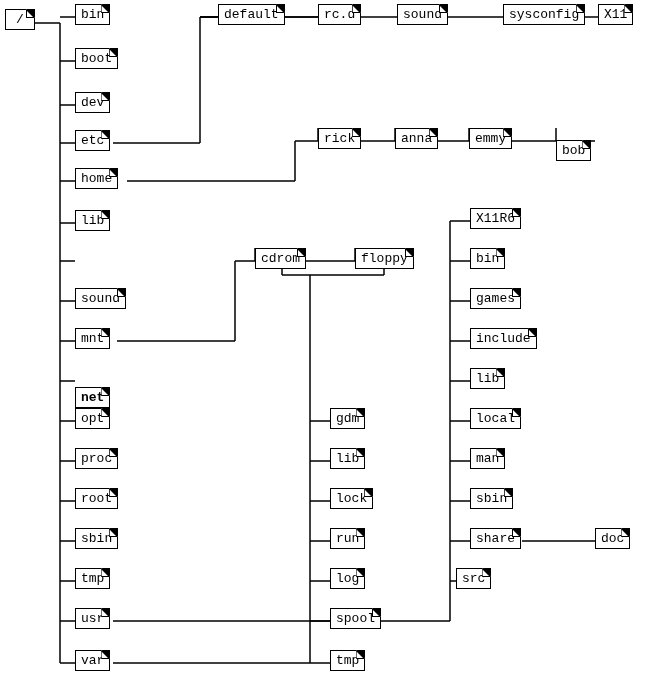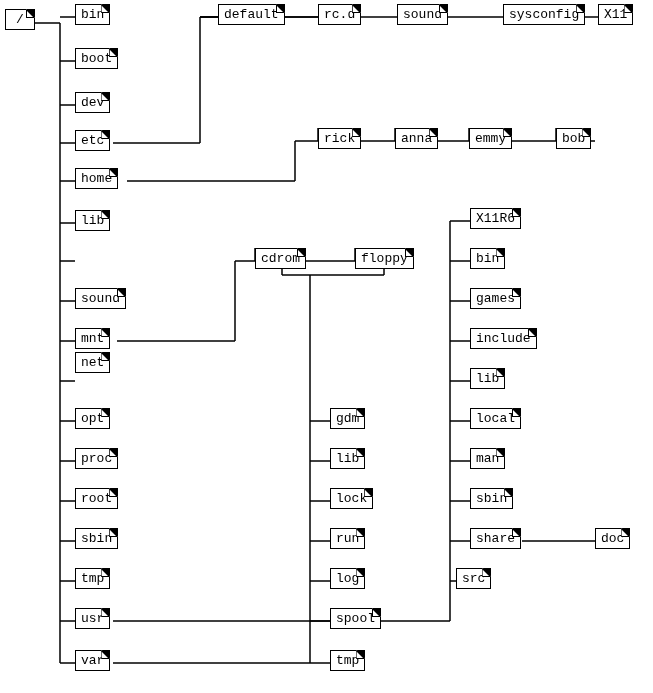--- a/index.html
+++ b/index.html
@@ -205,21 +205,21 @@
   </div>
   <div class="node" style="left:75px; top:210px;">
     <div class="file-icon label">lib</div>
   </div>
   <div class="node" style="left:75px; top:288px;">
     <div class="file-icon label">sound</div>
   </div>
   <div class="node" style="left:75px; top:328px;">
     <div class="file-icon label">mnt</div>
   </div>
-  <div class="node" style="left:75px; top:352px;">
+  <div class="node" style="left:75px; top:387px;font-weight:bold;">
     <div class="file-icon label">net</div>
   </div>
   <div class="node" style="left:75px; top:408px;">
     <div class="file-icon label">opt</div>
   </div>
   <div class="node" style="left:75px; top:448px;">
     <div class="file-icon label">proc</div>
   </div>
   <div class="node" style="left:75px; top:488px;">
     <div class="file-icon label">root</div>
@@ -255,21 +255,21 @@
 
   <div class="node" style="left:318px; top:128px;">
     <div class="file-icon label">rick</div>
   </div>
   <div class="node" style="left:395px; top:128px;">
     <div class="file-icon label">anna</div>
   </div>
   <div class="node" style="left:469px; top:128px;">
     <div class="file-icon label">emmy</div>
   </div>
-  <div class="node" style="left:556px; top:128px;">
+  <div class="node" style="left:556px; top:140px;">
     <div class="file-icon label">bob</div>
   </div>
 
   <div class="node" style="left:255px; top:248px;">
     <div class="file-icon label">cdrom</div>
   </div>
   <div class="node" style="left:355px; top:248px;">
     <div class="file-icon label">floppy</div>
   </div>
 

